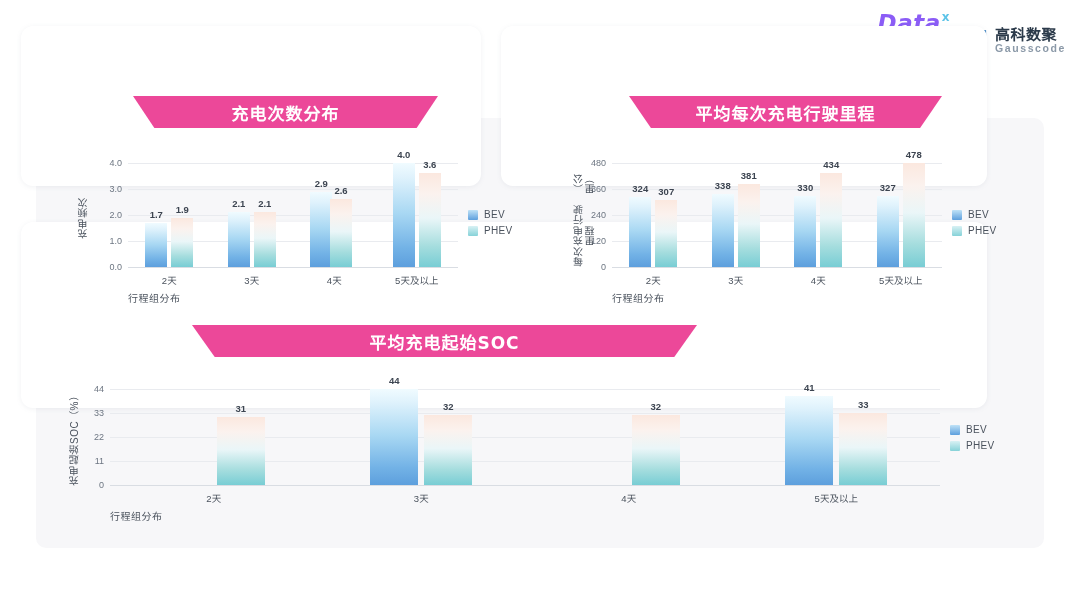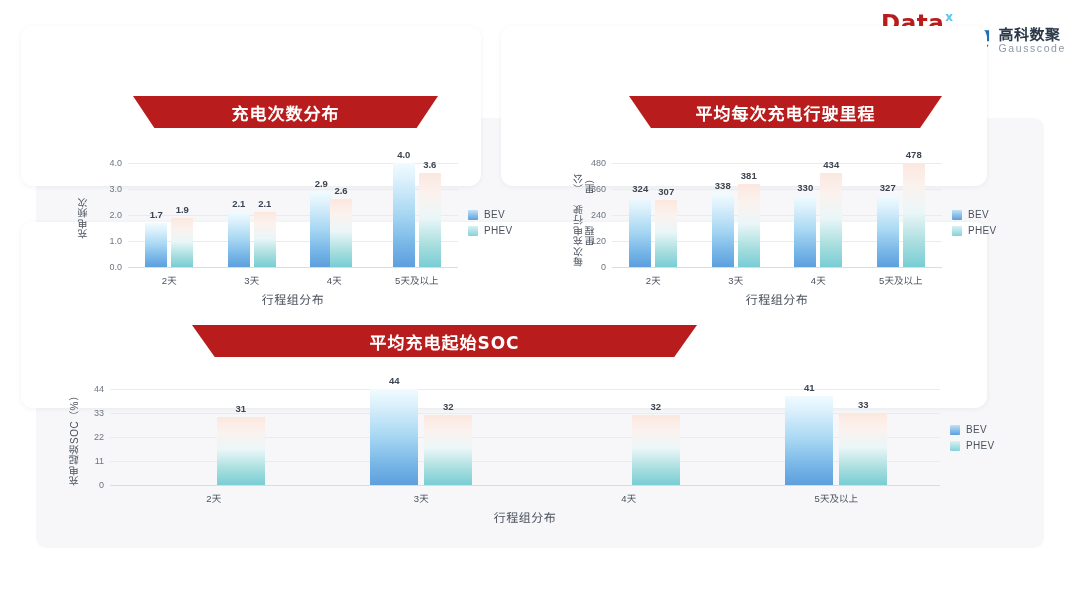--- a/index.html
+++ b/index.html
@@ -20,50 +20,50 @@
     position:absolute;right:14px;top:12px;
     display:flex;align-items:center;gap:14px;
   }
   .logo-evdata{display:flex;flex-direction:column;align-items:flex-start;line-height:1;}
   .logo-evdata .lg-main{
     font-size:23px;font-weight:700;letter-spacing:.5px;
     font-family:"DejaVu Sans",sans-serif;
     display:flex;align-items:flex-start;
   }
   .lg-ev{color:#5ec4e8;margin-top:26px;}
-  .lg-data{color:#b91c1c;}
+  .lg-data{color:#8b5cf6;font-style:italic;}
   .lg-x{color:#5ec4e8;font-size:12px;margin-left:1px;margin-top:-1px;font-weight:700;}
   .logo-evdata .lg-sub{
     font-size:4.6px;color:#b9c4cf;letter-spacing:2.3px;margin-top:3px;
     text-transform:uppercase;
   }
   .logo-gauss{display:flex;align-items:center;gap:6px;}
   .gauss-mark{width:25px;height:25px;position:relative;flex:0 0 auto;}
   .logo-gauss .gx{display:flex;flex-direction:column;line-height:1.05;}
   .gx-cn{font-size:15px;font-weight:700;color:#2b3a4a;letter-spacing:.5px;}
-  .gx-en{font-size:10.5px;color:#8b99a8;letter-spacing:1.6px;}
+  .gx-en{font-size:10.5px;color:#8b99a8;letter-spacing:1.6px;font-weight:bold;}
 
   
   .panel{
     position:absolute;left:36px;top:118px;width:1008px;height:430px;
     background:#f7f7f9;border-radius:10px;
   }
 
   
   .card{
     position:absolute;background:#ffffff;border-radius:12px;
     box-shadow:0 1px 5px rgba(120,130,150,.10);
   }
   #card-charging-frequency{left:21px;top:26px;width:460px;height:160px;}
   #card-mileage{left:501px;top:26px;width:486px;height:160px;}
   #card-soc{left:21px;top:222px;width:966px;height:186px;}
 
   
   .ribbon{
-    position:absolute;height:32px;background:#b91c1c;
+    position:absolute;height:32px;background:#ec4899;
     display:flex;align-items:center;justify-content:center;
     color:#fff;font-weight:700;font-size:17px;letter-spacing:1px;
     clip-path:polygon(0 0,100% 0,93% 100%,7% 100%);
     z-index:5;
     font-family:"DejaVu Sans","Liberation Sans",sans-serif;
   }
   #ribbon-charging-frequency{left:133px;top:96px;width:305px;}
   #ribbon-mileage{left:629px;top:96px;width:313px;}
   #ribbon-soc{left:192px;top:325px;width:505px;clip-path:polygon(0 0,100% 0,95.5% 100%,4.5% 100%);}
   .plot{position:absolute;}
@@ -75,21 +75,21 @@
     transform:translateY(-50%);
     font-size:9px;color:#6d7682;white-space:nowrap;
     font-family:"Liberation Sans",sans-serif;
   }
   .ylabel{
     position:absolute;writing-mode:vertical-rl;transform:rotate(180deg);
     font-size:10px;color:#4a525d;text-align:center;line-height:1.15;
     letter-spacing:.5px;
   }
   .xlabel{
-    position:absolute;font-size:12px;color:#4a525d;text-align:center;
+    position:absolute;font-size:10px;color:#4a525d;text-align:left;
     letter-spacing:.5px;
   }
   .xtick{
     position:absolute;top:100%;margin-top:6px;
     font-size:9.5px;color:#4a525d;text-align:center;
     transform:translateX(-50%);white-space:nowrap;
   }
   .bar{
     position:absolute;bottom:0;
   }

